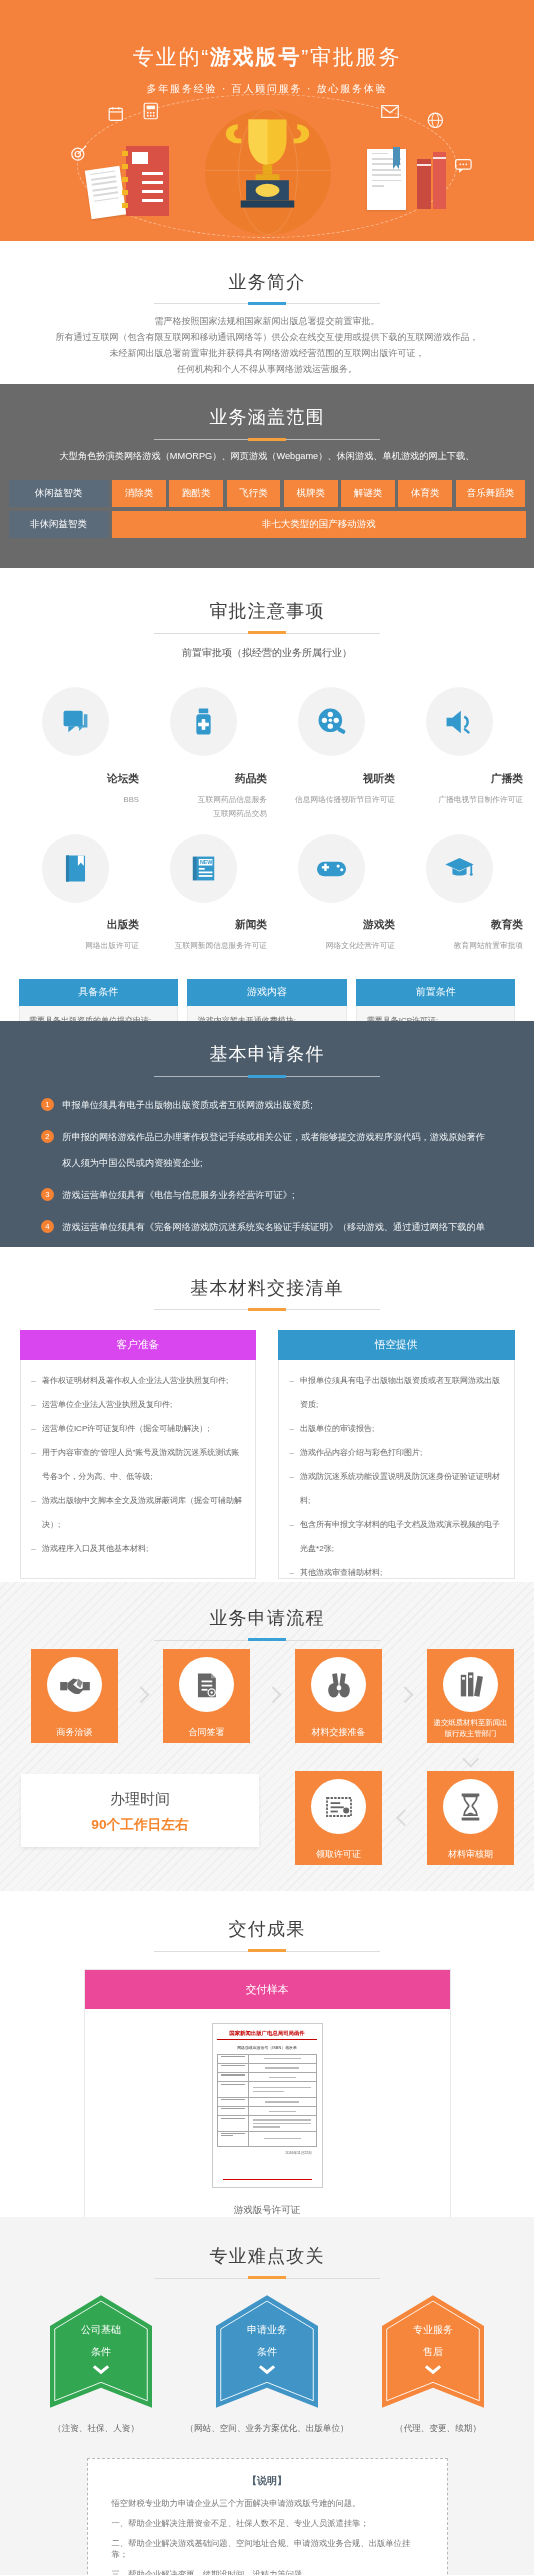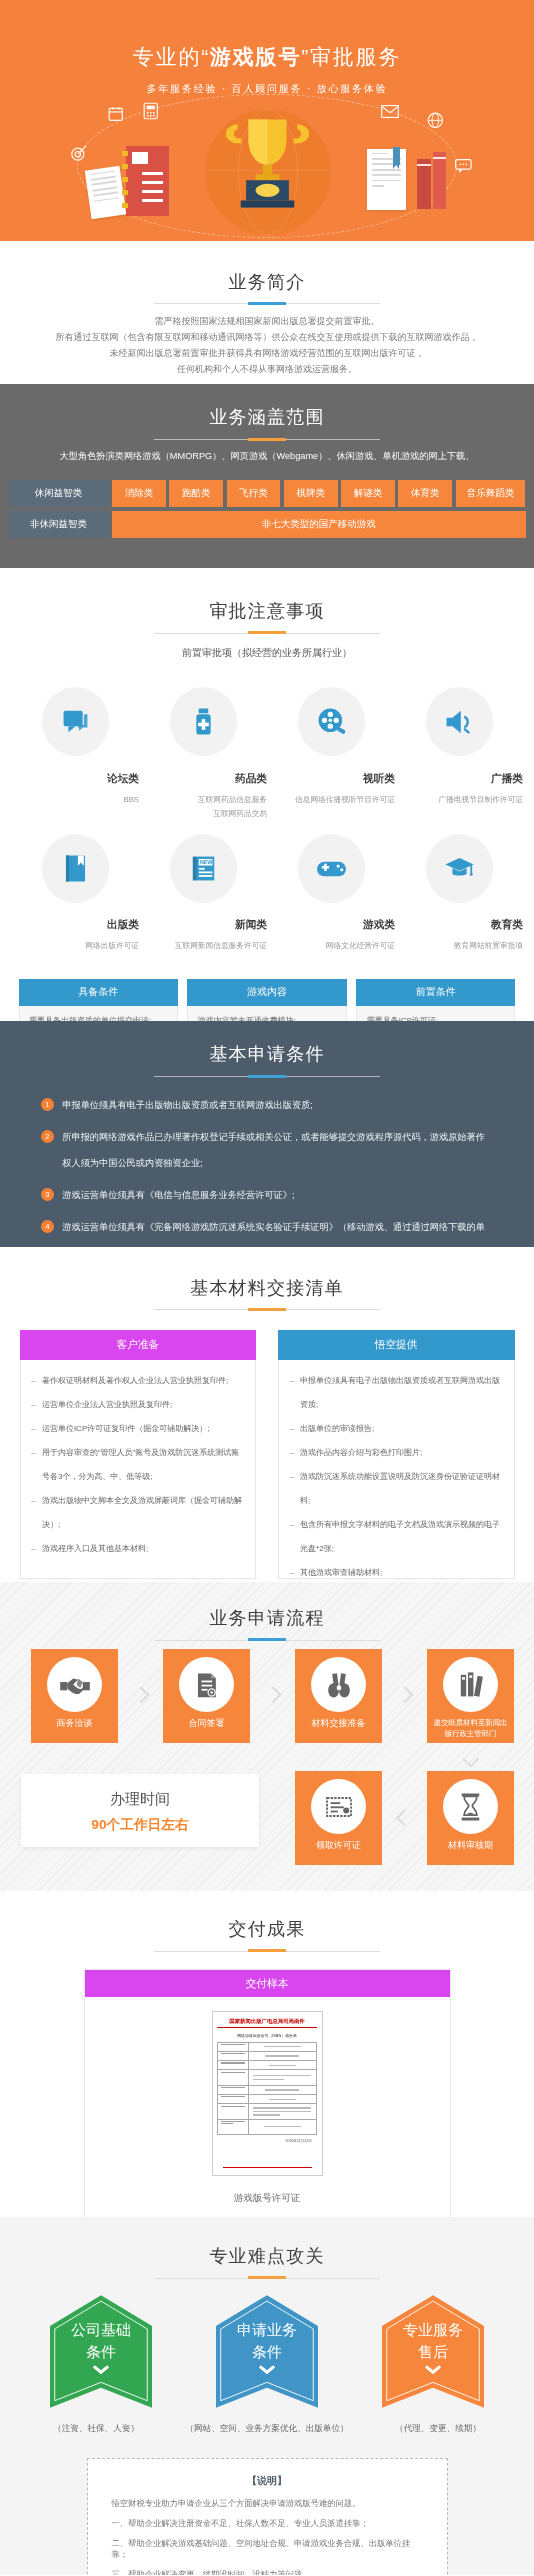--- a/index.html
+++ b/index.html
@@ -86,33 +86,33 @@
   .mc-b ul{margin:0;padding:0;list-style:none;}
   .mc-b li{position:relative;padding-left:10.7px;font-size:8px;color:#666;line-height:24px;}
   .mc-b li:before{content:"–";position:absolute;left:0;top:0;color:#888;}
 
   
   .process{height:309px;background:repeating-linear-gradient(315deg,#f6f6f6 0 5.4px,#eeeeee 5.4px 6.5px);}
   .process h2{padding-top:24px;font-family:Liberation Serif, serif;}
   .pwrap{position:absolute;left:0;top:0;width:534px;height:309px;}
   .pcard{position:absolute;width:87px;height:94px;background:#f5863b;text-align:center;}
   .pcircle{width:55px;height:55px;border-radius:50%;background:#fff;margin:8.3px auto 0;display:flex;align-items:center;justify-content:center;}
-  .plabel{margin-top:5px;color:#fff;font-size:9px;line-height:12px;padding:0 3.6px;}
+  .plabel{margin-top:14px;color:#fff;font-size:9px;line-height:12px;padding:0 3.6px;}
   .plabel.small{font-size:7.4px;line-height:10.7px;margin-top:6px;}
   .chev{position:absolute;width:9.5px;height:9.5px;border-right:2.4px solid #dcdcdc;border-bottom:2.4px solid #dcdcdc;}
   .chev-r{transform:rotate(-45deg);} .chev-d{transform:rotate(45deg);} .chev-l{transform:rotate(135deg);}
   .timecard{position:absolute;left:21px;top:192px;width:238px;height:73px;background:#fff;box-shadow:0 1.8px 3.6px rgba(0,0,0,.08);text-align:center;}
   .tc-t{margin-top:15.5px;font-size:15px;color:#555;}
   .tc-v{margin-top:7.1px;font-size:13.7px;color:#f5862d;font-weight:700;}
 
   
   .delivery{height:326px;background:#fff;}
   .delivery h2{padding-top:26px;}
   .dcard{width:365px;margin:18px auto 0;border:0.6px solid #e8e8e8;}
-  .dc-h{height:27px;background:#d946ef;color:#fff;font-size:10.7px;display:flex;align-items:center;justify-content:center;}
+  .dc-h{height:39px;background:#ec4899;color:#fff;font-size:10.7px;display:flex;align-items:center;justify-content:center;}
   .dc-b{height:209px;background:#fff;text-align:center;}
   .certimg{width:111px;height:165px;margin:14.3px auto 0;border:0.6px solid #ccc;background:#fff;padding:6px 4.8px 0;box-sizing:border-box;}
   .cert-red{color:#c30000;font-size:5.4px;font-weight:700;border-bottom:0.6px solid #c30000;padding-bottom:1.8px;}
   .cert-sub{margin-top:4.8px;font-size:3.9px;color:#333;}
   .cert-table{margin-top:3.6px;border:0.6px solid #a9a9a9;}
   .crow{display:flex;border-top:0.6px solid #a9a9a9;}
   .crow:first-child{border-top:0;}
   .crow .cl{width:30%;border-right:0.6px solid #a9a9a9;}
   .crow .cv{flex:1;display:flex;flex-direction:column;justify-content:center;}
   .crow{height:8.3px;} .crow.tall{height:14.3px;}
@@ -121,21 +121,21 @@
   .cert-date{margin-top:3.6px;text-align:right;font-size:3.6px;color:#555;padding-right:4.8px;}
   .cert-line{width:89px;height:1.2px;background:#d40000;margin:24px auto 0;}
   .dcaption{margin-top:15.5px;font-size:9.5px;color:#666;}
 
   
   .difficulty{height:358px;background:#f4f4f4;}
   .difficulty h2{padding-top:27px;}
   .badges{width:434px;margin:16.7px auto 0;display:flex;justify-content:space-between;}
   .badge{position:relative;width:102px;height:113px;}
   .badge svg{position:absolute;left:0;top:0;}
-  .badge .btxt{position:absolute;left:0;top:24px;width:100%;text-align:center;color:#fff;font-size:15px;line-height:22px;}
+  .badge .btxt{position:absolute;left:0;top:24px;width:100%;text-align:center;color:#fff;font-size:10px;line-height:22px;}
   .bcaptions{width:512px;margin:15.5px auto 0;display:flex;justify-content:space-between;}
   .bcap{width:170px;text-align:center;font-size:8.6px;color:#666;}
   .notebox{width:361px;margin:22.6px auto 0;border:0.6px dashed #b9b9b9;background:#fff;padding:15.5px 24px 18px;box-sizing:border-box;}
   .nb-t{text-align:center;font-size:10px;color:#4c5c6b;font-weight:700;}
   .nb-l{margin-top:9.5px;font-size:8.3px;color:#777;line-height:10.7px;}
 </style>
 </head>
 <body>
 
 <header class="sec banner">

